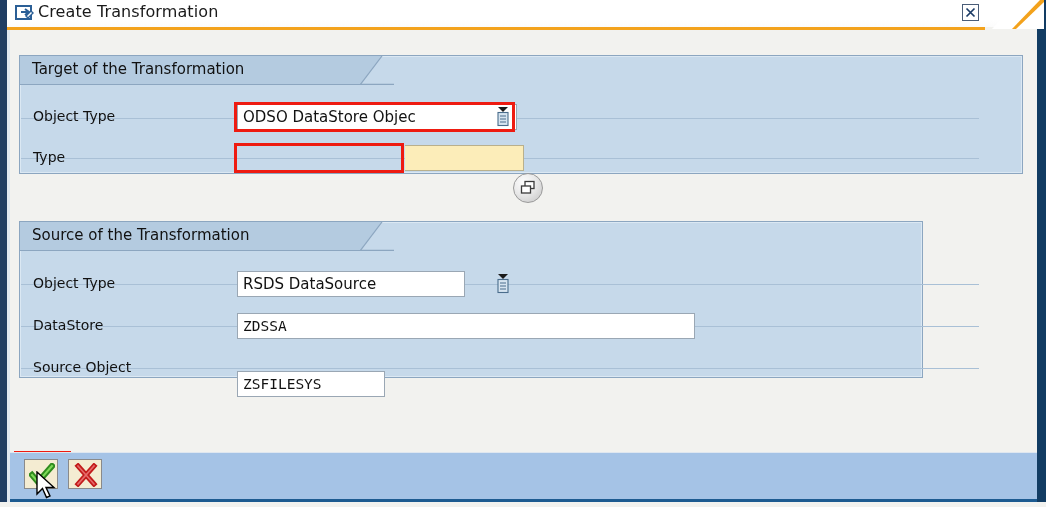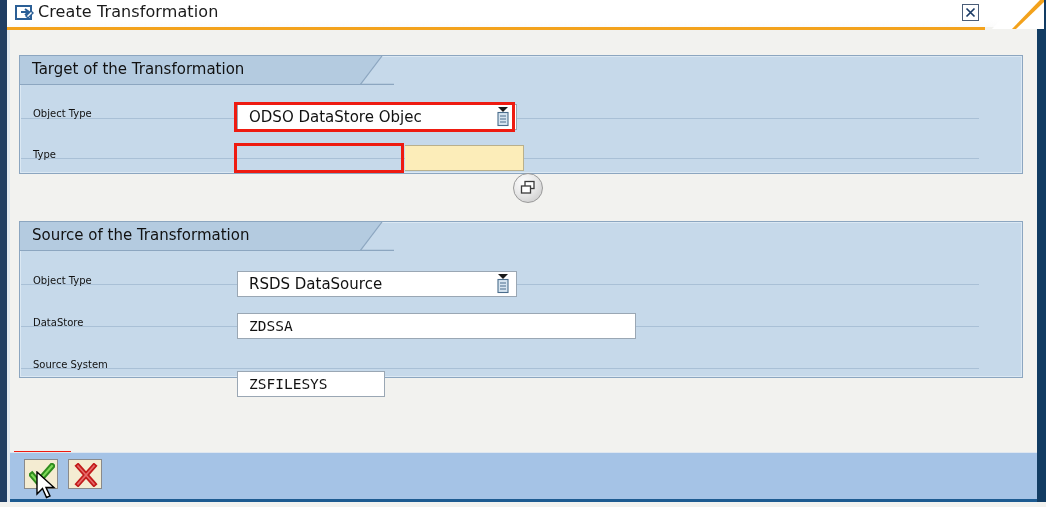--- a/index.html
+++ b/index.html
@@ -93,41 +93,41 @@
   .group-title{
     position:absolute;left:12px;top:4px;
     font-size:15px;color:#111;white-space:nowrap;
   }
 
   
   #group1{left:9px;top:24px;width:1004px;height:119px;}
   #group1 .group-header{width:340px;}
   #group1 .group-header-slash{left:340px;}
   
-  #group2{left:9px;top:190px;width:1004px;height:157px;}
+  #group2{left:9px;top:190px;width:904px;height:157px;}
   #group2 .group-header{width:340px;}
   #group2 .group-header-slash{left:340px;}
 
   
   .row-label{
-    position:absolute;font-size:10px;color:#111;white-space:nowrap;
+    position:absolute;font-size:14px;color:#111;white-space:nowrap;
   }
   .row-sep{
     position:absolute;height:1px;background:#a9c0d6;
   }
 
   
   .field{
     position:absolute;box-sizing:border-box;
     border:1px solid #9aa7b4;
     background:#ffffff;
     font-family:"DejaVu Sans Mono","Liberation Mono",monospace;
     font-size:14.5px;color:#111;
     height:26px;line-height:24px;
-    padding-left:11px;white-space:nowrap;overflow:hidden;
+    padding-left:5px;white-space:nowrap;overflow:hidden;
   }
   .field.prop{
     font-family:"DejaVu Sans","Liberation Sans",sans-serif;
     font-size:15px;
   }
   .field.yellow{
     background:#fcedb9;border-color:#b9b08c;
   }
   .field.noborder-right{border-right:none;}
 
@@ -273,37 +273,37 @@
       </div>
       <span class="group-title">Source of the Transformation</span>
 
       <div class="row-sep" style="left:1px;top:62px;width:958px;"></div>
       <div class="row-sep" style="left:1px;top:104px;width:958px;"></div>
       <div class="row-sep" style="left:1px;top:146px;width:958px;"></div>
     </div>
 
     <span class="row-label" style="left:23px;top:244px;">Object Type</span>
 
-    <div class="field prop" style="left:227px;top:240px;width:280px;">RSDS DataSource</div>
+    <div class="field prop" style="left:227px;top:240px;width:228px;">RSDS DataSource</div>
 
     <span class="dd-icon" style="left:485px;top:243px;">
       <svg width="16" height="20" viewBox="0 0 16 20">
         <polygon points="3,0 13,0 8,5" fill="#1a1a1a"></polygon>
         <rect x="3" y="5.5" width="10" height="13" fill="#d6e4f0" stroke="#4a6d8c" stroke-width="1.1"></rect>
         <line x1="5" y1="9" x2="11" y2="9" stroke="#4a6d8c" stroke-width="1"></line>
         <line x1="5" y1="12" x2="11" y2="12" stroke="#4a6d8c" stroke-width="1"></line>
         <line x1="5" y1="15" x2="11" y2="15" stroke="#4a6d8c" stroke-width="1"></line>
       </svg>
     </span>
 
     <span class="row-label" style="left:23px;top:286px;">DataStore</span>
 
-    <div class="field" style="left:227px;top:282px;width:399px;">ZDSSA</div>
-
-    <span class="row-label" style="left:23px;top:328px;">Source System</span>
+    <div class="field" style="left:227px;top:282px;width:458px;">ZDSSA</div>
+
+    <span class="row-label" style="left:23px;top:328px;">Source Object</span>
 
     <div class="field" style="left:227px;top:340px;width:148px;">ZSFILESYS</div>
 
   </div>
 
   <div class="annot" style="left:234px;top:102px;width:281px;height:30px;"></div>
   <div class="annot" style="left:234px;top:143px;width:170px;height:30px;"></div>
   <div class="annot" style="left:14px;top:451px;width:57px;height:54px;"></div>
 
   <div id="toolbar"></div>

